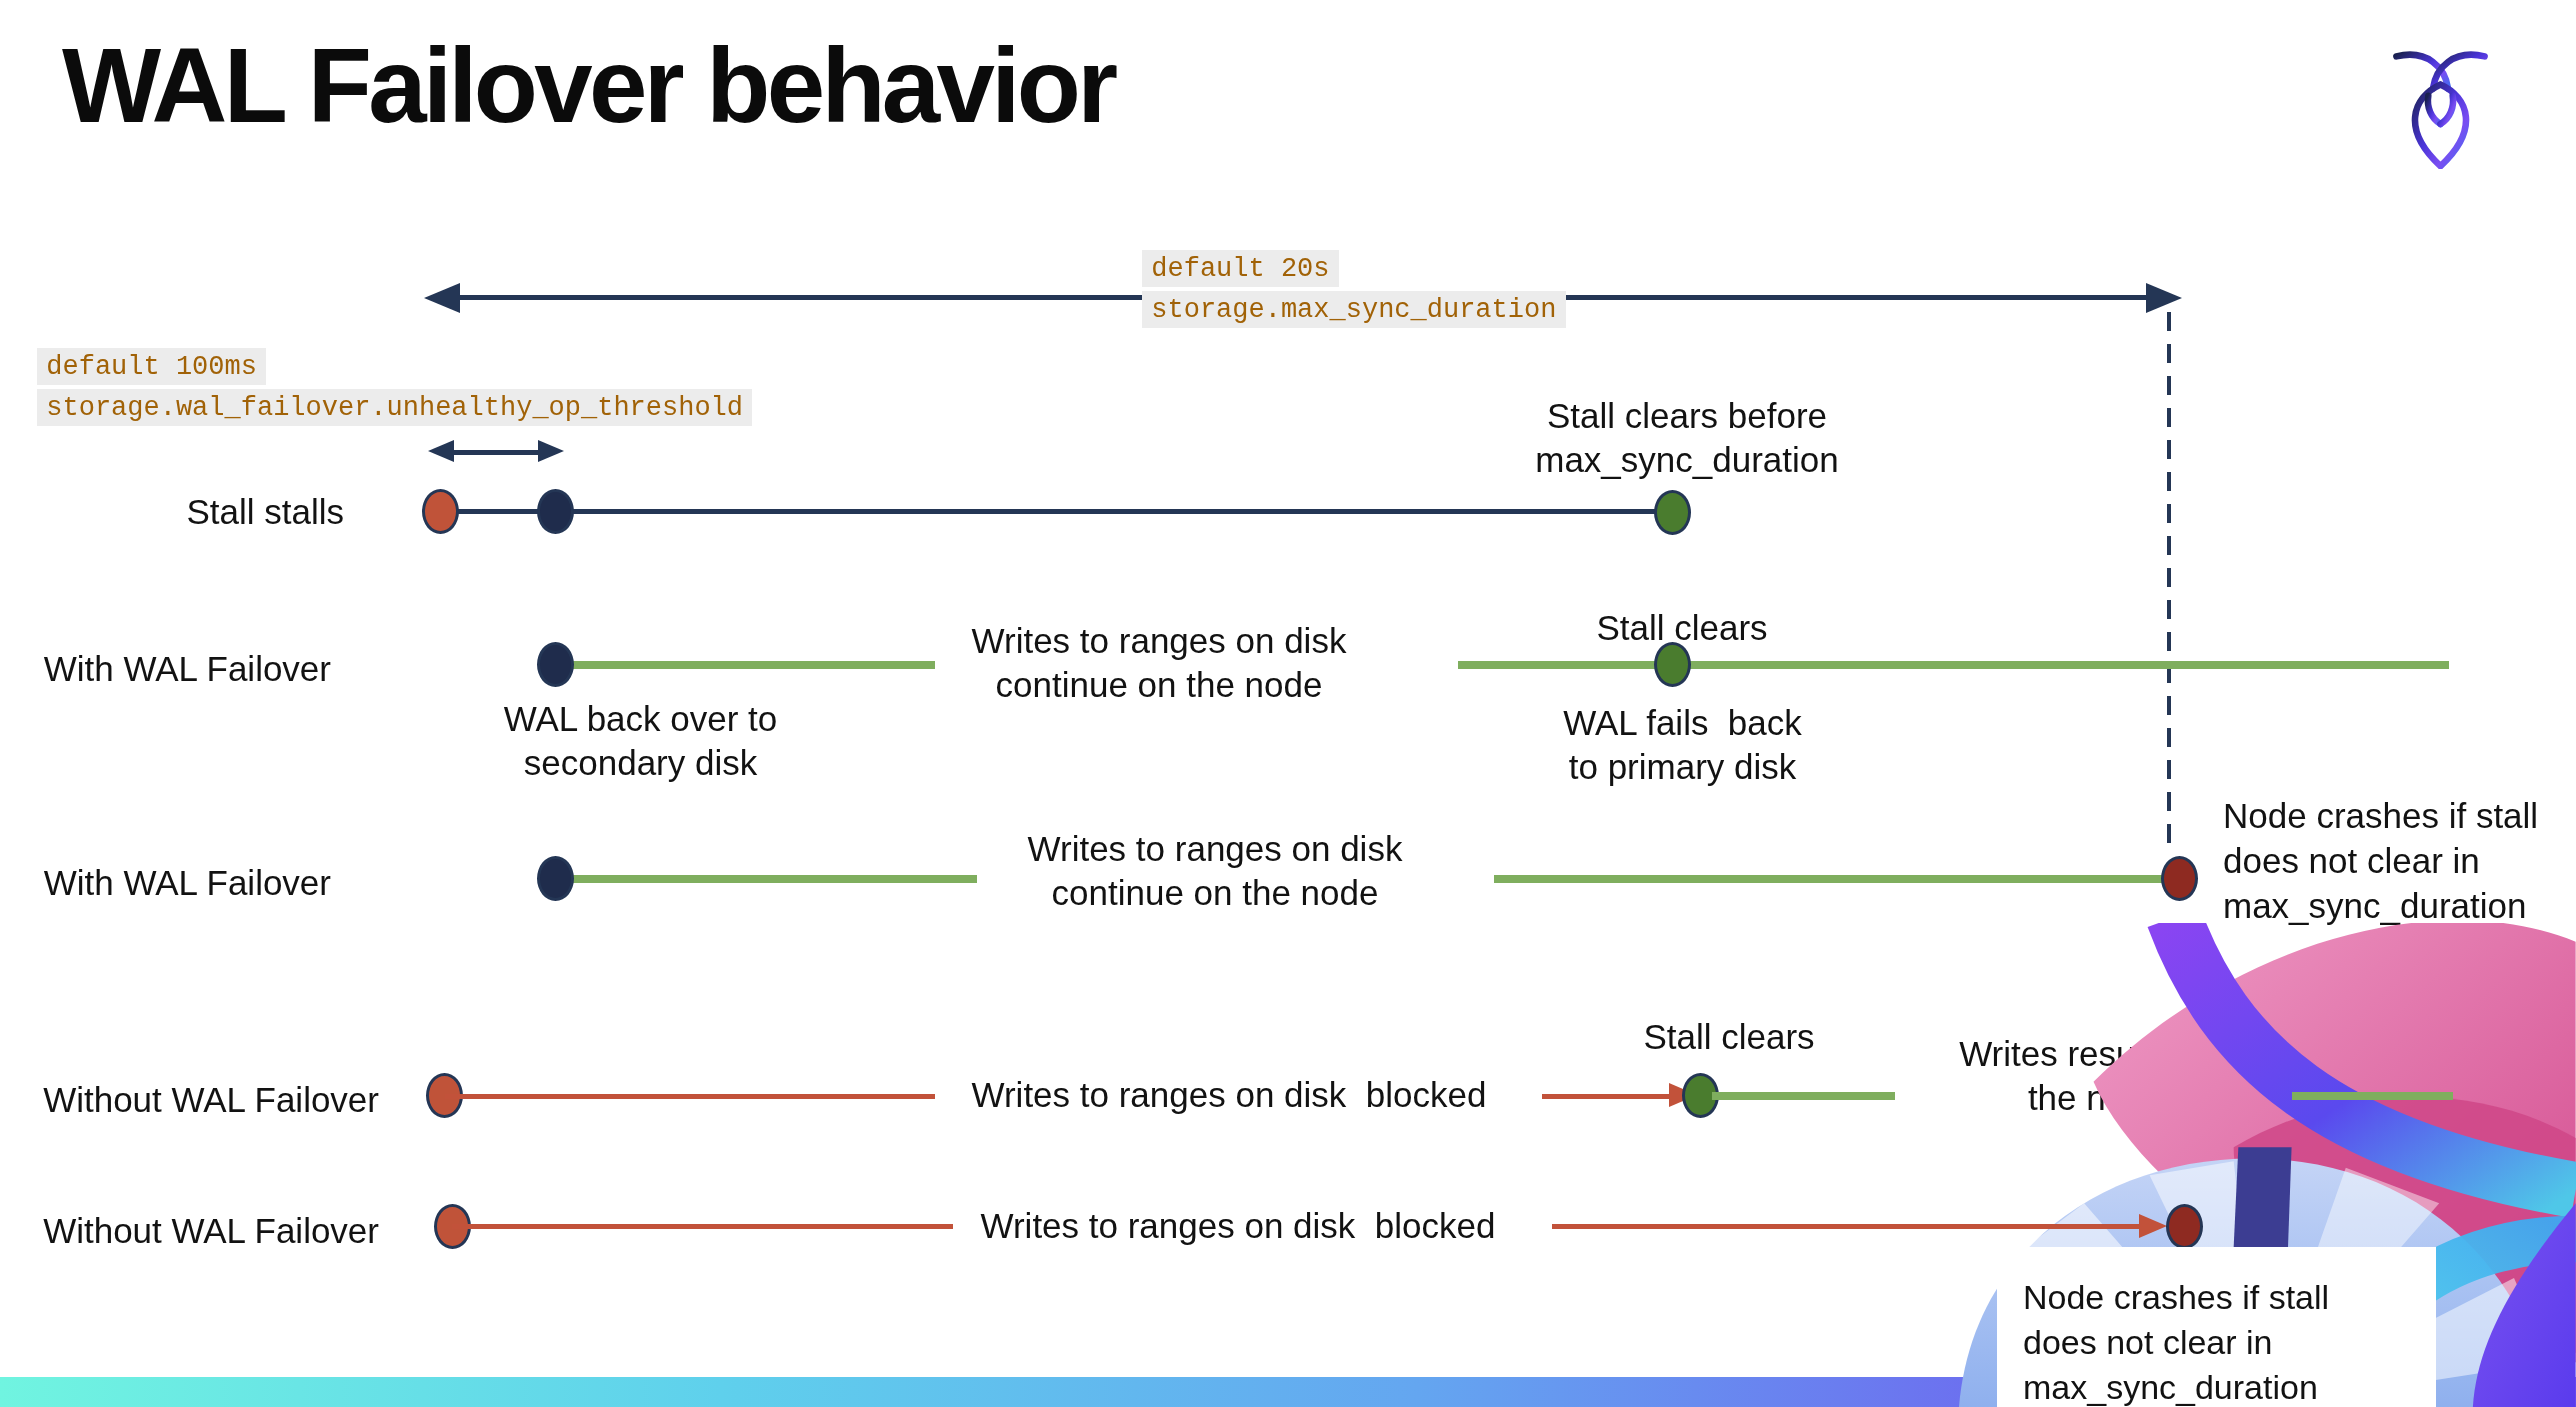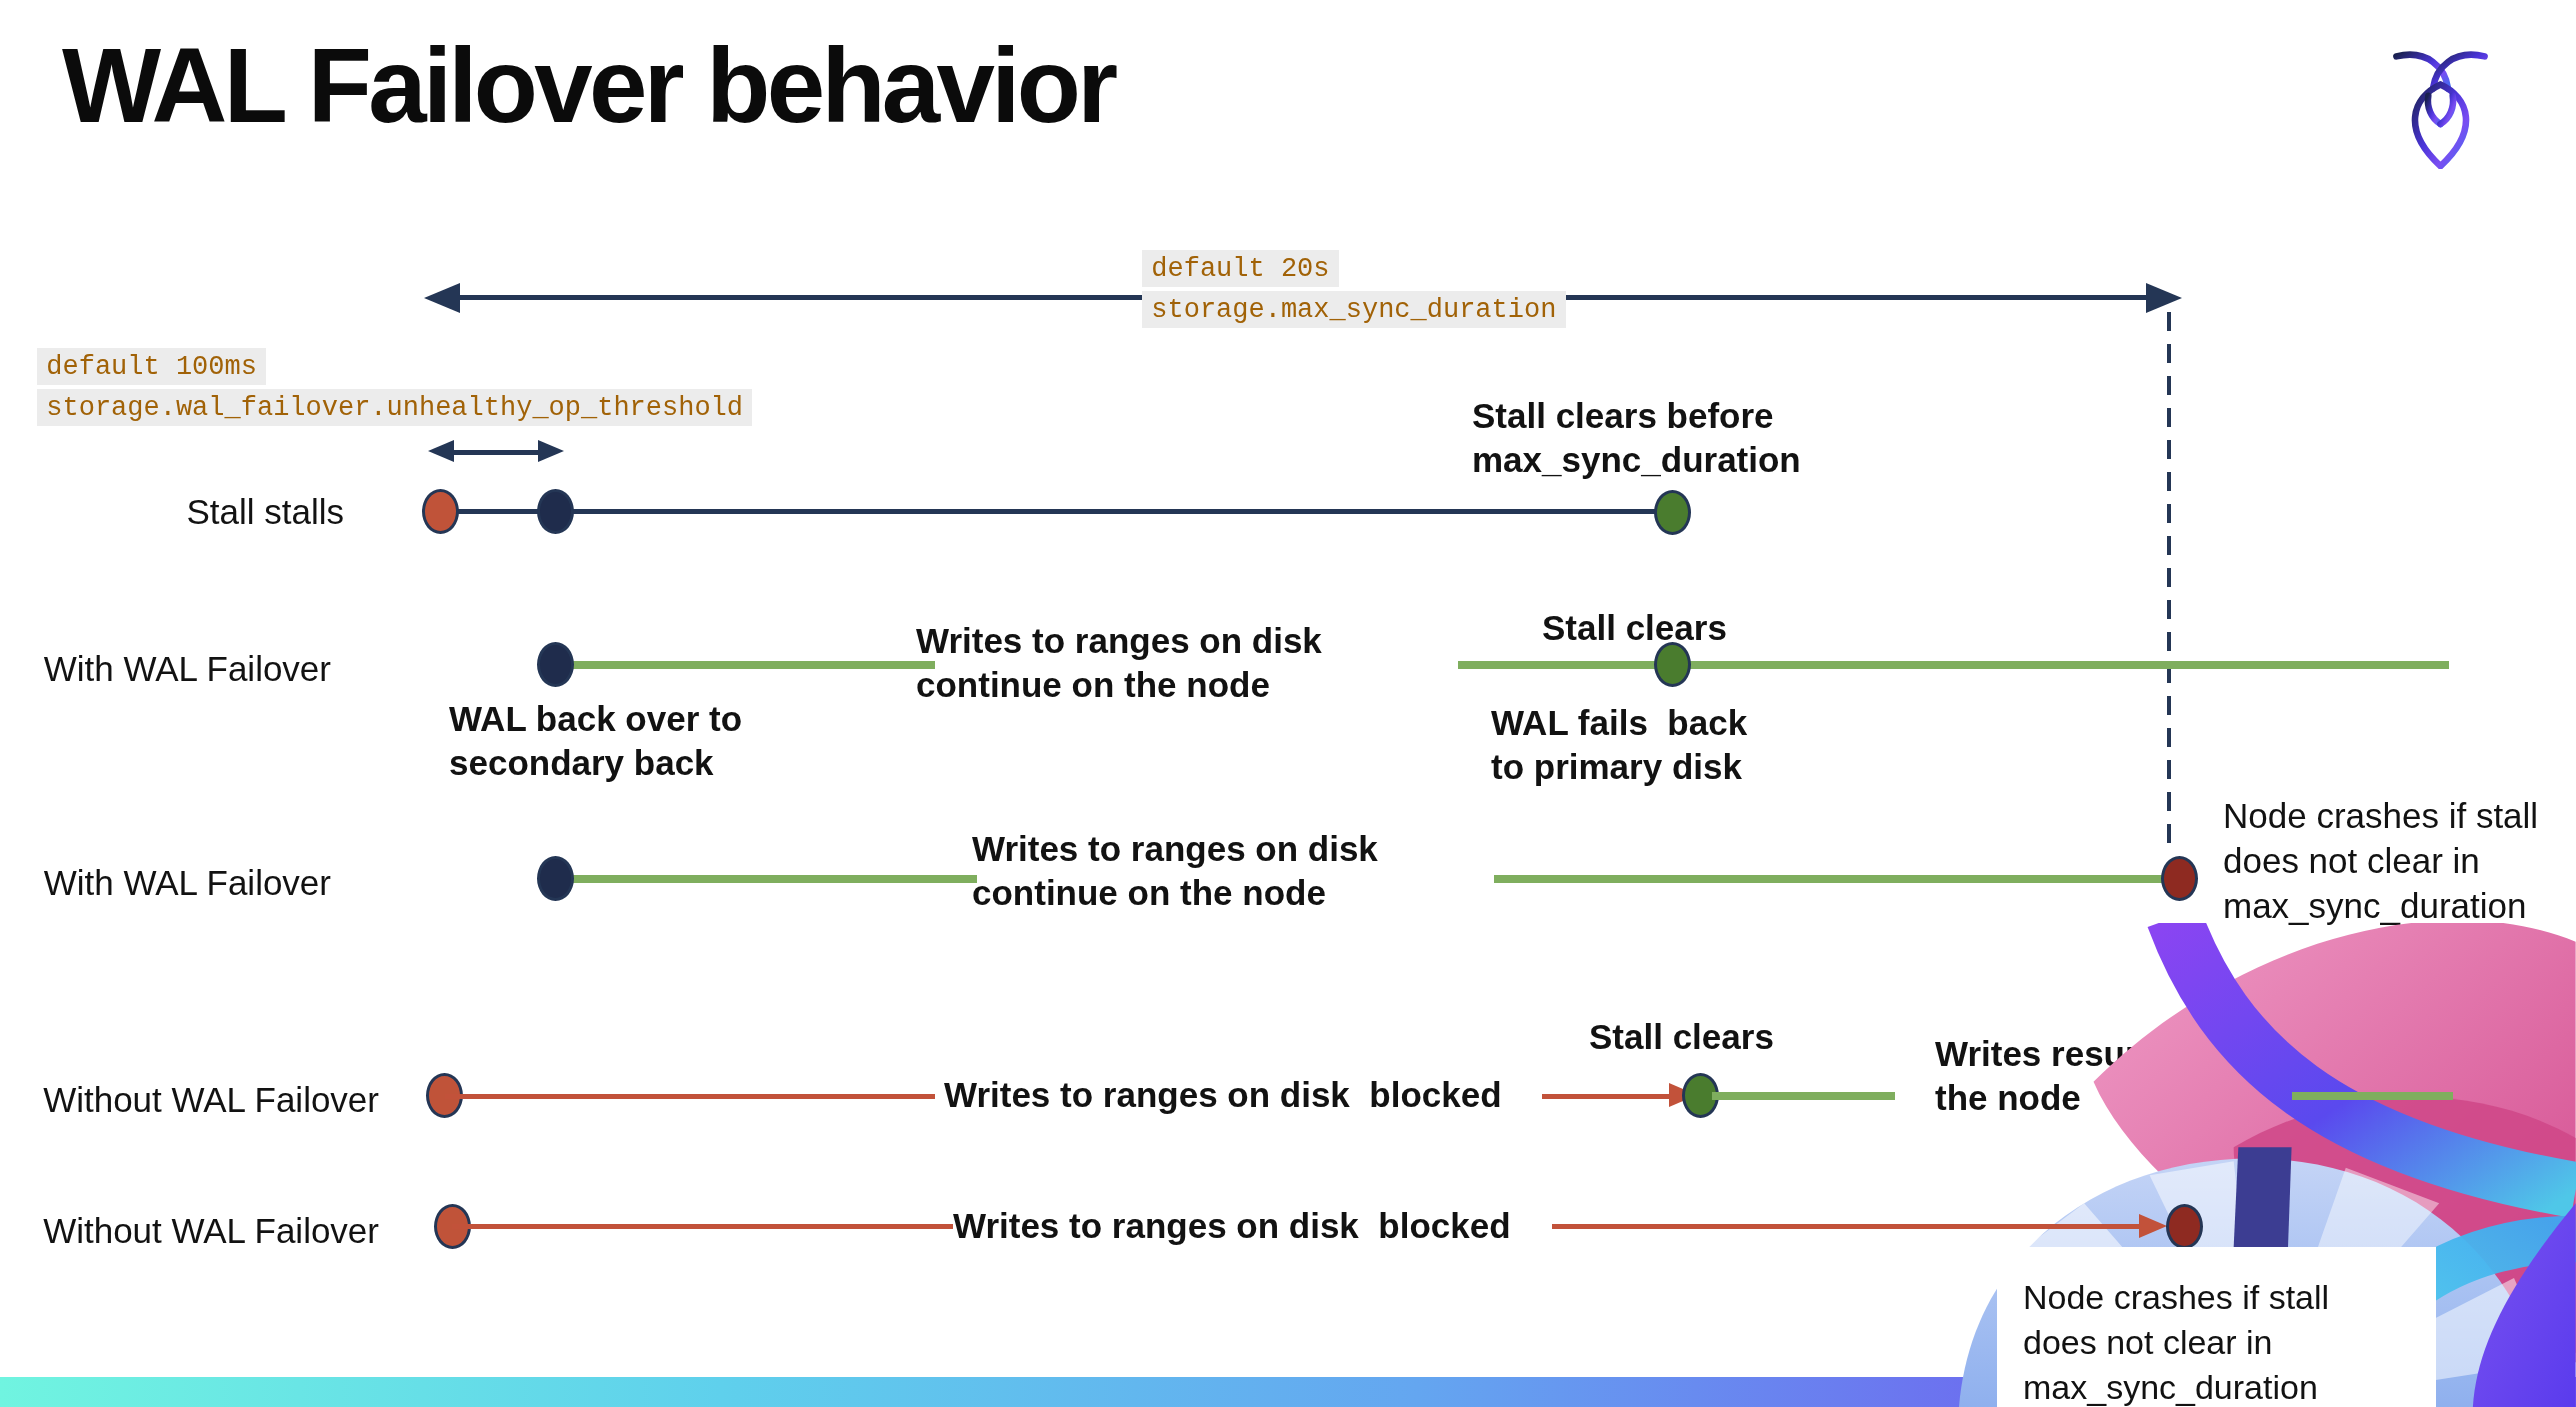--- a/index.html
+++ b/index.html
@@ -11,21 +11,21 @@
   html,body{margin:0;padding:0;background:#fff;}
   .slide{position:relative;width:2576px;height:1408px;background:#ffffff;overflow:hidden;
          font-family:"Liberation Sans",sans-serif;color:var(--ink);}
   .abs{position:absolute;}
   .title{left:62px;top:26px;font-size:105px;font-weight:700;letter-spacing:-3.7px;color:#0b0b0b;}
   .mono-label{font-family:"Liberation Mono","DejaVu Sans Mono",monospace;font-size:27px;color:#a16207;}
   .mono-label div{display:inline-block;background:var(--label-bg);padding:3.7px 9.3px;margin-bottom:3.7px;}
   .mono-label .l2{display:block;}
   .mono-label .l2 span{display:inline-block;background:var(--label-bg);padding:3.7px 9.3px;text-align:center;}
   .txt{font-size:35px;line-height:44px;color:var(--ink);}
-  .center{text-align:left;font-weight:bold;}
+  .center{text-align:center;}
   .right{text-align:right;}
   .keepspace{white-space:pre;}
   .hline{height:4.7px;background:var(--navy);}
   .gline{height:7.5px;background:var(--green-line);}
   .rline{height:4.7px;background:var(--red-line);}
   .dot{width:37px;height:45px;border-radius:50%;border:3.7px solid var(--navy);box-sizing:border-box;}
   .dot.navy{background:var(--dot-navy);}
   .dot.red{background:var(--red-orange);}
   .dot.green{background:var(--green-dot);}
   .dot.darkred{background:var(--dark-red);}
@@ -141,21 +141,21 @@
   <div class="abs gline" style="left:1458px;top:661px;width:991px;"></div>
   <div class="abs dot navy" style="left:537px;top:642px;"></div>
   <div class="abs dot green" style="left:1654px;top:642px;"></div>
   <div class="abs txt center" style="left:916px;top:619px;width:486px;">
     <div>Writes to ranges on disk</div>
     <div>continue on the node</div>
   </div>
   <div class="abs txt center" style="left:1542px;top:606px;width:280px;">Stall clears</div>
   <div class="abs txt center" style="left:449px;top:697px;width:383px;">
     <div>WAL back over to</div>
-    <div>secondary back</div>
+    <div>secondary disk</div>
   </div>
   <div class="abs txt center" style="left:1491px;top:701px;width:383px;">
     <div class="keepspace">WAL fails  back</div>
     <div>to primary disk</div>
   </div>
 
   <div class="abs txt right" style="left:0;top:861px;width:331px;">With WAL Failover</div>
   <div class="abs gline" style="left:568px;top:875px;width:409px;"></div>
   <div class="abs gline" style="left:1494px;top:875px;width:669px;"></div>
   <div class="abs dot navy" style="left:537px;top:856px;"></div>

